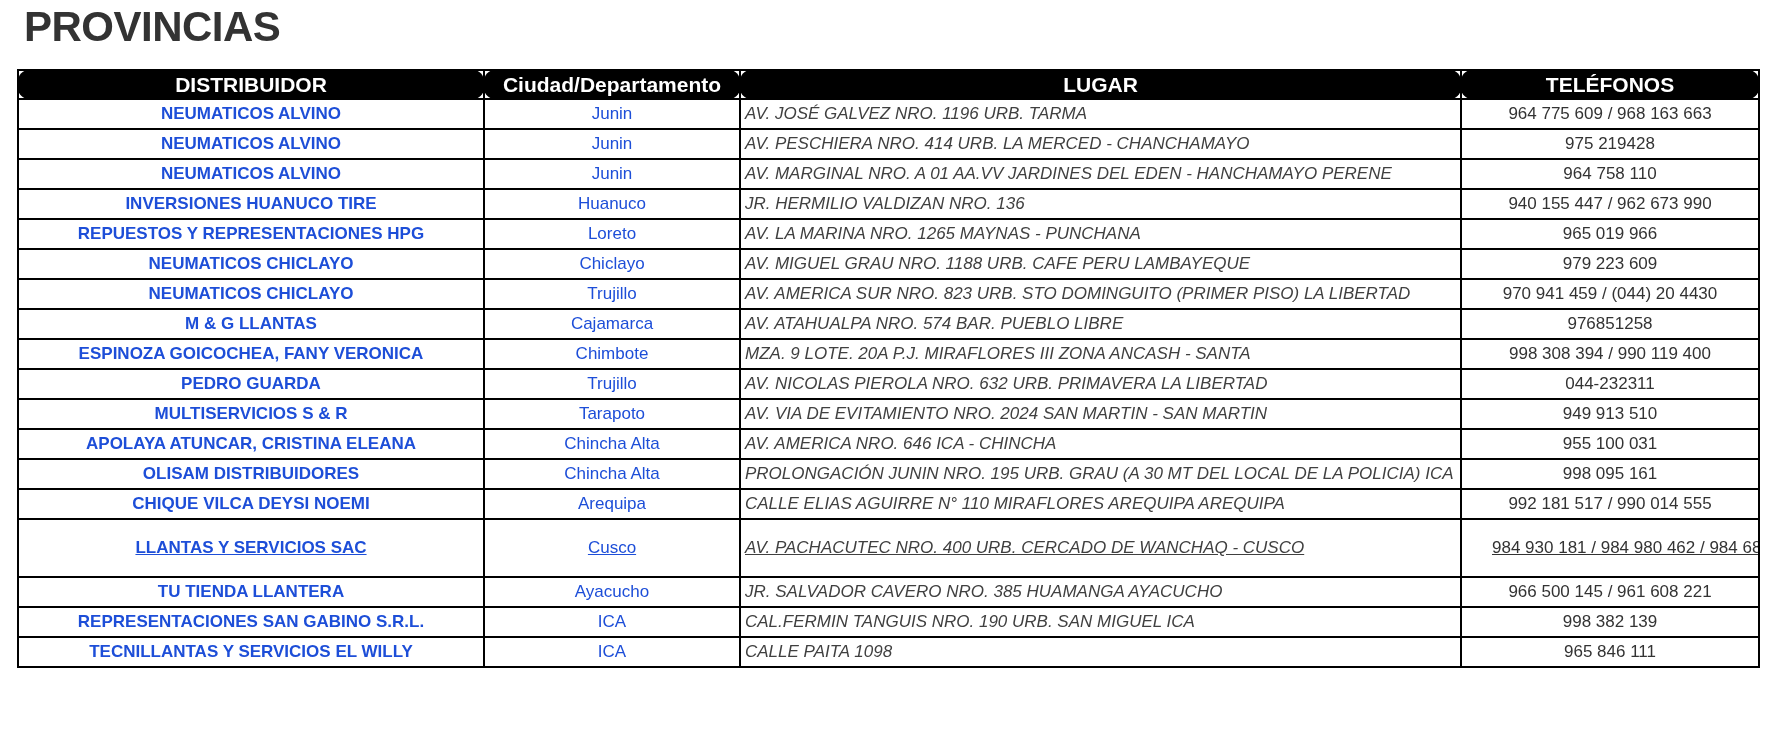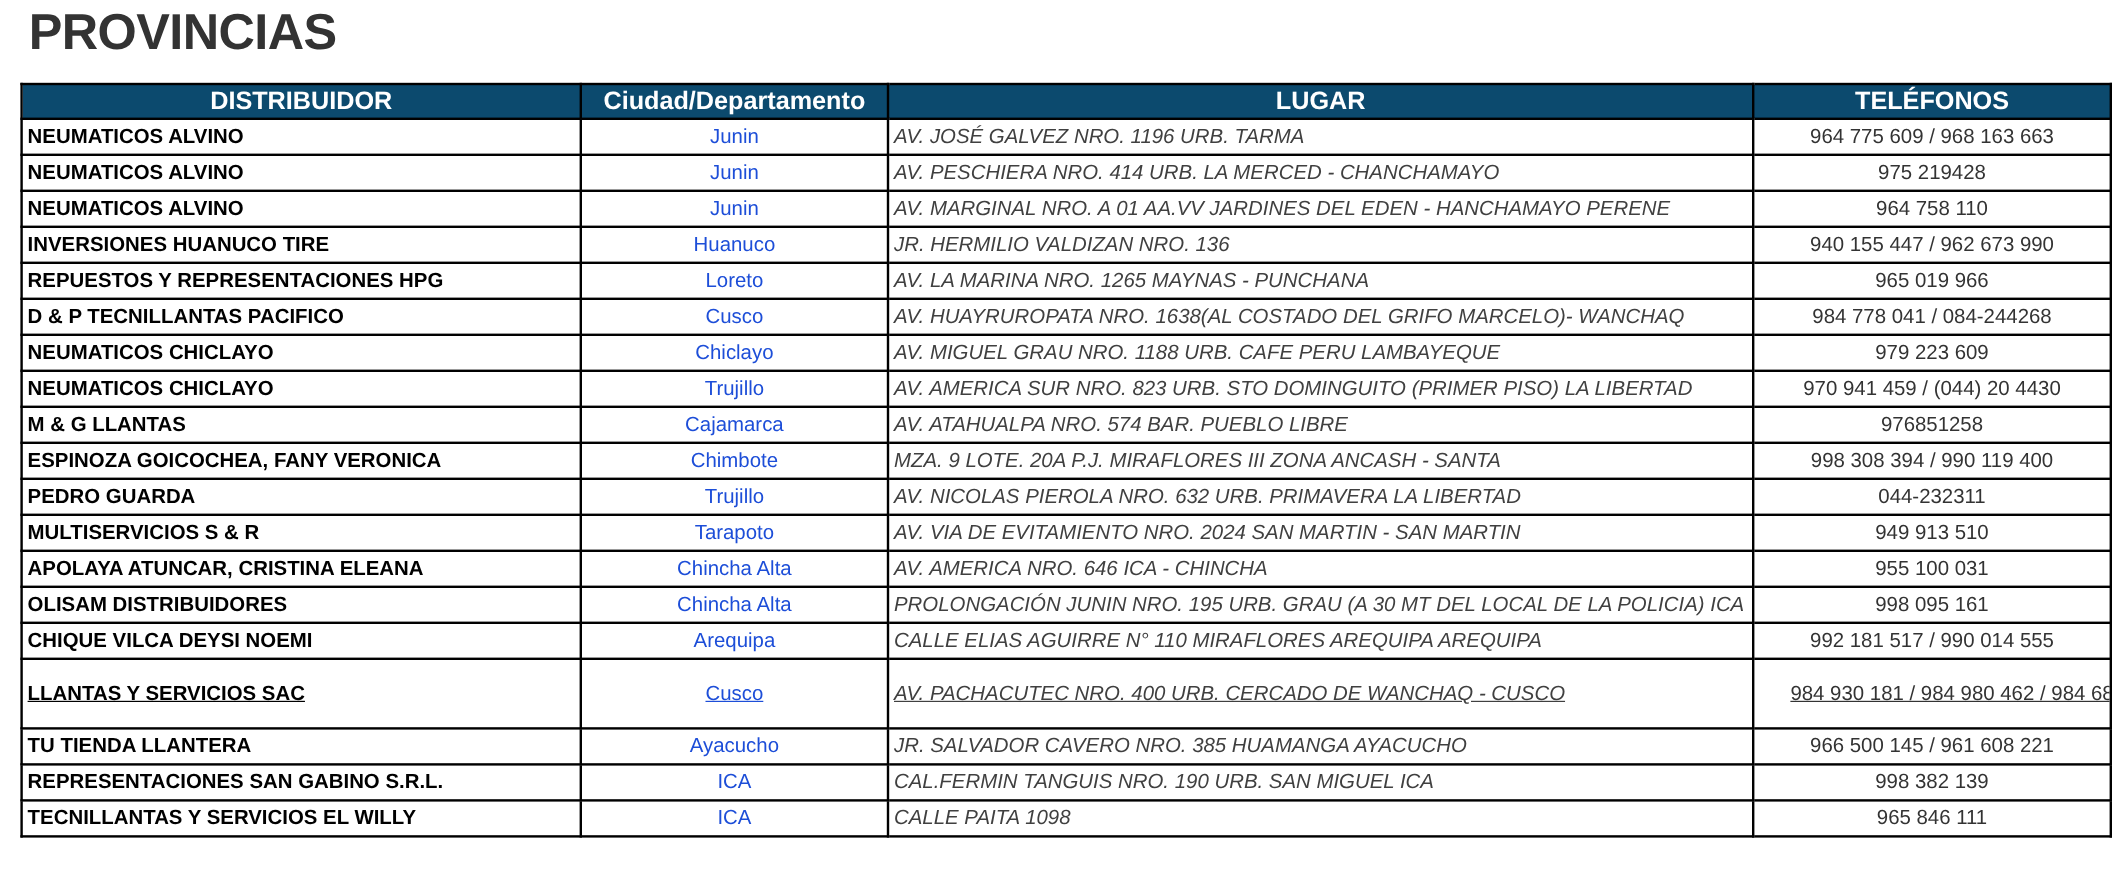--- a/index.html
+++ b/index.html
@@ -1,22 +1,22 @@
 <!DOCTYPE html>
 <html><head>
 <meta charset="utf-8">
 <style>
   html, body { margin:0; padding:0; background:#ffffff; }
   body { width:1773px; height:740px; position:relative; overflow:hidden; font-family:"Liberation Sans", sans-serif; }
   .title { position:absolute; left:24px; top:3px; font-size:42px; font-weight:bold; color:#333333; letter-spacing:-0.5px; font-family:"Liberation Sans", sans-serif; }
   table.dist { position:absolute; left:17px; top:69px; border-collapse:collapse; table-layout:fixed; width:1741px; }
   table.dist th, table.dist td { border:2px solid #000; padding:0 4px; overflow:hidden; white-space:nowrap; }
-  table.dist th { background:#0c4a6e; color:#ffffff; font-weight:bold; font-size:21px; height:27px; text-align:center; }
+  table.dist th { background:#000000; color:#ffffff; font-weight:bold; font-size:21px; height:27px; text-align:center;border-radius:11px; }
   table.dist td { height:26px; font-size:17px; }
-  td.c-name { color:#000000; font-weight:bold; }
+  td.c-name { color:#1d4ed8; font-weight:bold; text-align:center; }
   td.c-city { color:#1d4ed8; text-align:center; }
   td.c-place { color:#404040; font-style:italic; font-size:15px; text-align:left; padding-left:4px;margin-left:44px; }
   td.c-phone { color:#333333; text-align:center; font-size:17px; white-space:normal; line-height:28px; }
   tr.tall td { height:56px;text-decoration:underline; }
 </style>
 </head>
 <body>
 
 <div class="title">PROVINCIAS</div>
 
@@ -58,26 +58,20 @@
       <td class="c-name">INVERSIONES HUANUCO TIRE</td>
       <td class="c-city">Huanuco</td>
       <td class="c-place">JR. HERMILIO VALDIZAN NRO. 136</td>
       <td class="c-phone">940 155 447 / 962 673 990</td>
     </tr>
     <tr>
       <td class="c-name">REPUESTOS Y REPRESENTACIONES HPG</td>
       <td class="c-city">Loreto</td>
       <td class="c-place">AV. LA MARINA NRO. 1265  MAYNAS - PUNCHANA</td>
       <td class="c-phone">965 019 966</td>
-    </tr>
-    <tr>
-      <td class="c-name">D &amp; P TECNILLANTAS PACIFICO</td>
-      <td class="c-city">Cusco</td>
-      <td class="c-place">AV. HUAYRUROPATA NRO. 1638(AL COSTADO DEL GRIFO MARCELO)- WANCHAQ</td>
-      <td class="c-phone">984 778 041 / 084-244268</td>
     </tr>
     <tr>
       <td class="c-name">NEUMATICOS CHICLAYO</td>
       <td class="c-city">Chiclayo</td>
       <td class="c-place">AV. MIGUEL GRAU NRO. 1188 URB. CAFE PERU LAMBAYEQUE</td>
       <td class="c-phone">979 223 609</td>
     </tr>
     <tr>
       <td class="c-name">NEUMATICOS CHICLAYO</td>
       <td class="c-city">Trujillo</td>

